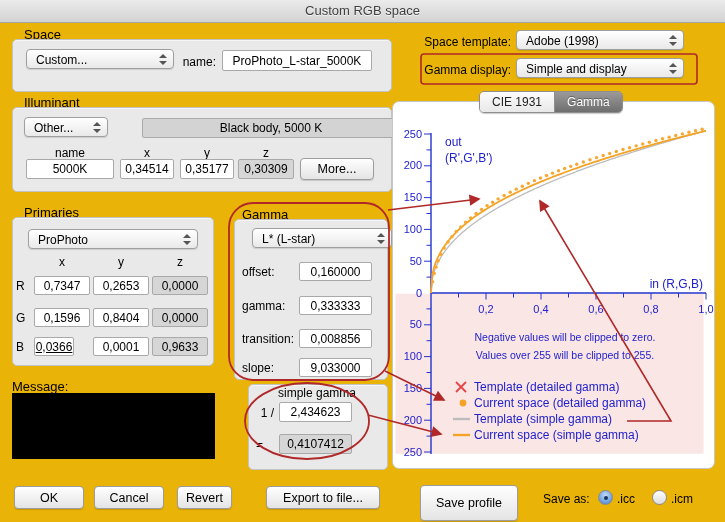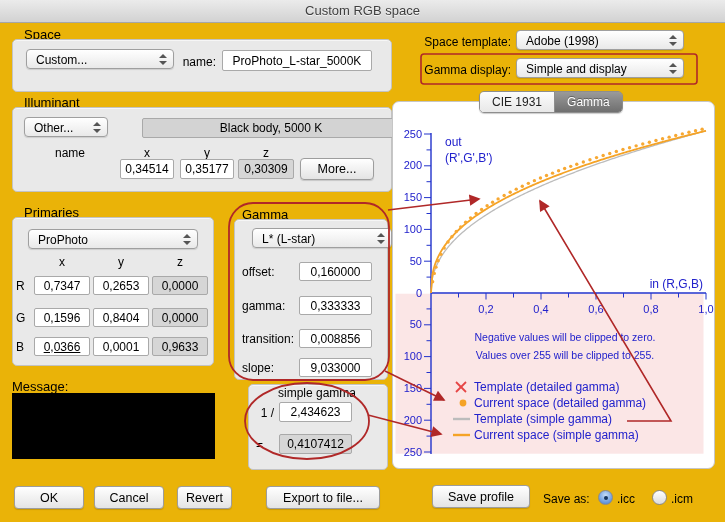--- a/index.html
+++ b/index.html
@@ -82,20 +82,21 @@
   <div class="group" style="left:12px;top:107px;width:378px;height:83px;"></div>
   <div class="popup" style="left:24px;top:117px;width:84px;height:20px;box-sizing:border-box;">
     <span>Other...</span>
     <span class="popup-arrows"></span>
   </div>
   <div class="display" style="left:116px;top:118px;width:258px;height:20px;line-height:18px;margin-left:26px;">Black body, 5000 K</div>
   <div class="colhdr" style="left:26px;top:146px;width:88px;">name</div>
   <div class="colhdr" style="left:120px;top:146px;width:54px;">x</div>
   <div class="colhdr" style="left:180px;top:146px;width:54px;">y</div>
   <div class="colhdr" style="left:238px;top:146px;width:56px;">z</div>
+  <input class="field" style="left: 26px; top: 159px; width: 88px; height: 20px;" value="5000K">
   <input class="field" style="left: 120px; top: 159px; width: 54px; height: 20px;" value="0,34514">
   <input class="field" style="left: 180px; top: 159px; width: 54px; height: 20px;" value="0,35177">
   <input class="field disabled" style="left: 238px; top: 159px; width: 56px; height: 20px;" readonly="" value="0,30309">
   <div class="btn" style="left:300px;top:158px;width:74px;height:22px;">More...</div>
 
   <div class="grouplabel" style="left:24px;top:205px;">Primaries</div>
   <div class="group" style="left:12px;top:217px;width:200px;height:147px;"></div>
   <div class="popup" style="left:28px;top:229px;width:170px;height:20px;box-sizing:border-box;">
     <span>ProPhoto</span>
     <span class="popup-arrows"></span>
@@ -108,21 +109,21 @@
   <input class="field" style="left: 34px; top: 276px; width: 56px; height: 19px;" value="0,7347">
   <input class="field" style="left: 93px; top: 276px; width: 56px; height: 19px;" value="0,2653">
   <input class="field disabled" style="left: 152px; top: 276px; width: 56px; height: 19px;" readonly="" value="0,0000">
 
   <div class="lbl" style="left:16px;top:311px;">G</div>
   <input class="field" style="left: 34px; top: 308px; width: 56px; height: 19px;" value="0,1596">
   <input class="field" style="left: 93px; top: 308px; width: 56px; height: 19px;" value="0,8404">
   <input class="field disabled" style="left: 152px; top: 308px; width: 56px; height: 19px;" readonly="" value="0,0000">
 
   <div class="lbl" style="left:16px;top:340px;">B</div>
-  <input class="field" style="left: 34px; top: 337px; width: 56px; height: 19px; text-decoration: underline;" value="0,0366">
+  <input class="field" style="left: 34px; top: 337px; width: 40px; height: 19px; text-decoration: underline;" value="0,0366">
   <input class="field" style="left: 93px; top: 337px; width: 56px; height: 19px;" value="0,0001">
   <input class="field disabled" style="left: 152px; top: 337px; width: 56px; height: 19px;" readonly="" value="0,9633">
 
   <div class="grouplabel" style="left:242px;top:207px;">Gamma</div>
   <div class="group" style="left:234px;top:219px;width:152px;height:159px;"></div>
   <div class="popup" style="left:252px;top:228px;width:140px;height:20px;box-sizing:border-box;">
     <span>L* (L-star)</span>
     <span class="popup-arrows"></span>
   </div>
   <div class="lbl" style="left:242px;top:265px;">offset:</div>
@@ -141,21 +142,21 @@
   <div class="lbl" style="left:256px;top:438px;">=</div>
   <input class="field disabled" style="left: 279px; top: 434px; width: 73px; height: 20px;" readonly="" value="0,4107412">
 
   <div class="grouplabel" style="left:12px;top:379px;">Message:</div>
   <div class="blackbox" style="left:12px;top:393px;width:203px;height:66px;"></div>
 
   <div class="btn" style="left:14px;top:486px;width:70px;height:23px;">OK</div>
   <div class="btn" style="left:94px;top:486px;width:70px;height:23px;">Cancel</div>
   <div class="btn" style="left:177px;top:486px;width:55px;height:23px;">Revert</div>
   <div class="btn" style="left:266px;top:486px;width:114px;height:23px;">Export to file...</div>
-  <div class="btn" style="left:432px;top:485px;width:98px;height:23px;">Save profile</div>
+  <div class="btn" style="left:420px;top:485px;width:98px;height:36px;">Save profile</div>
   <div class="lbl" style="left:543px;top:492px;">Save as:</div>
   <div class="radio selected" style="left:598px;top:490px;"></div>
   <div class="lbl" style="left:617px;top:492px;">.icc</div>
   <div class="radio" style="left:652px;top:490px;"></div>
   <div class="lbl" style="left:671px;top:492px;">.icm</div>
 
   <div class="panel">
     <svg id="chart" width="321" height="366" viewBox="0 0 321 366">
         <rect x="2.5" y="191.7" width="308" height="160" fill="#fbe6e6"></rect>
         <line x1="33.5" y1="175.1" x2="38" y2="175.1" stroke="#2233cc" stroke-width="1"></line>

